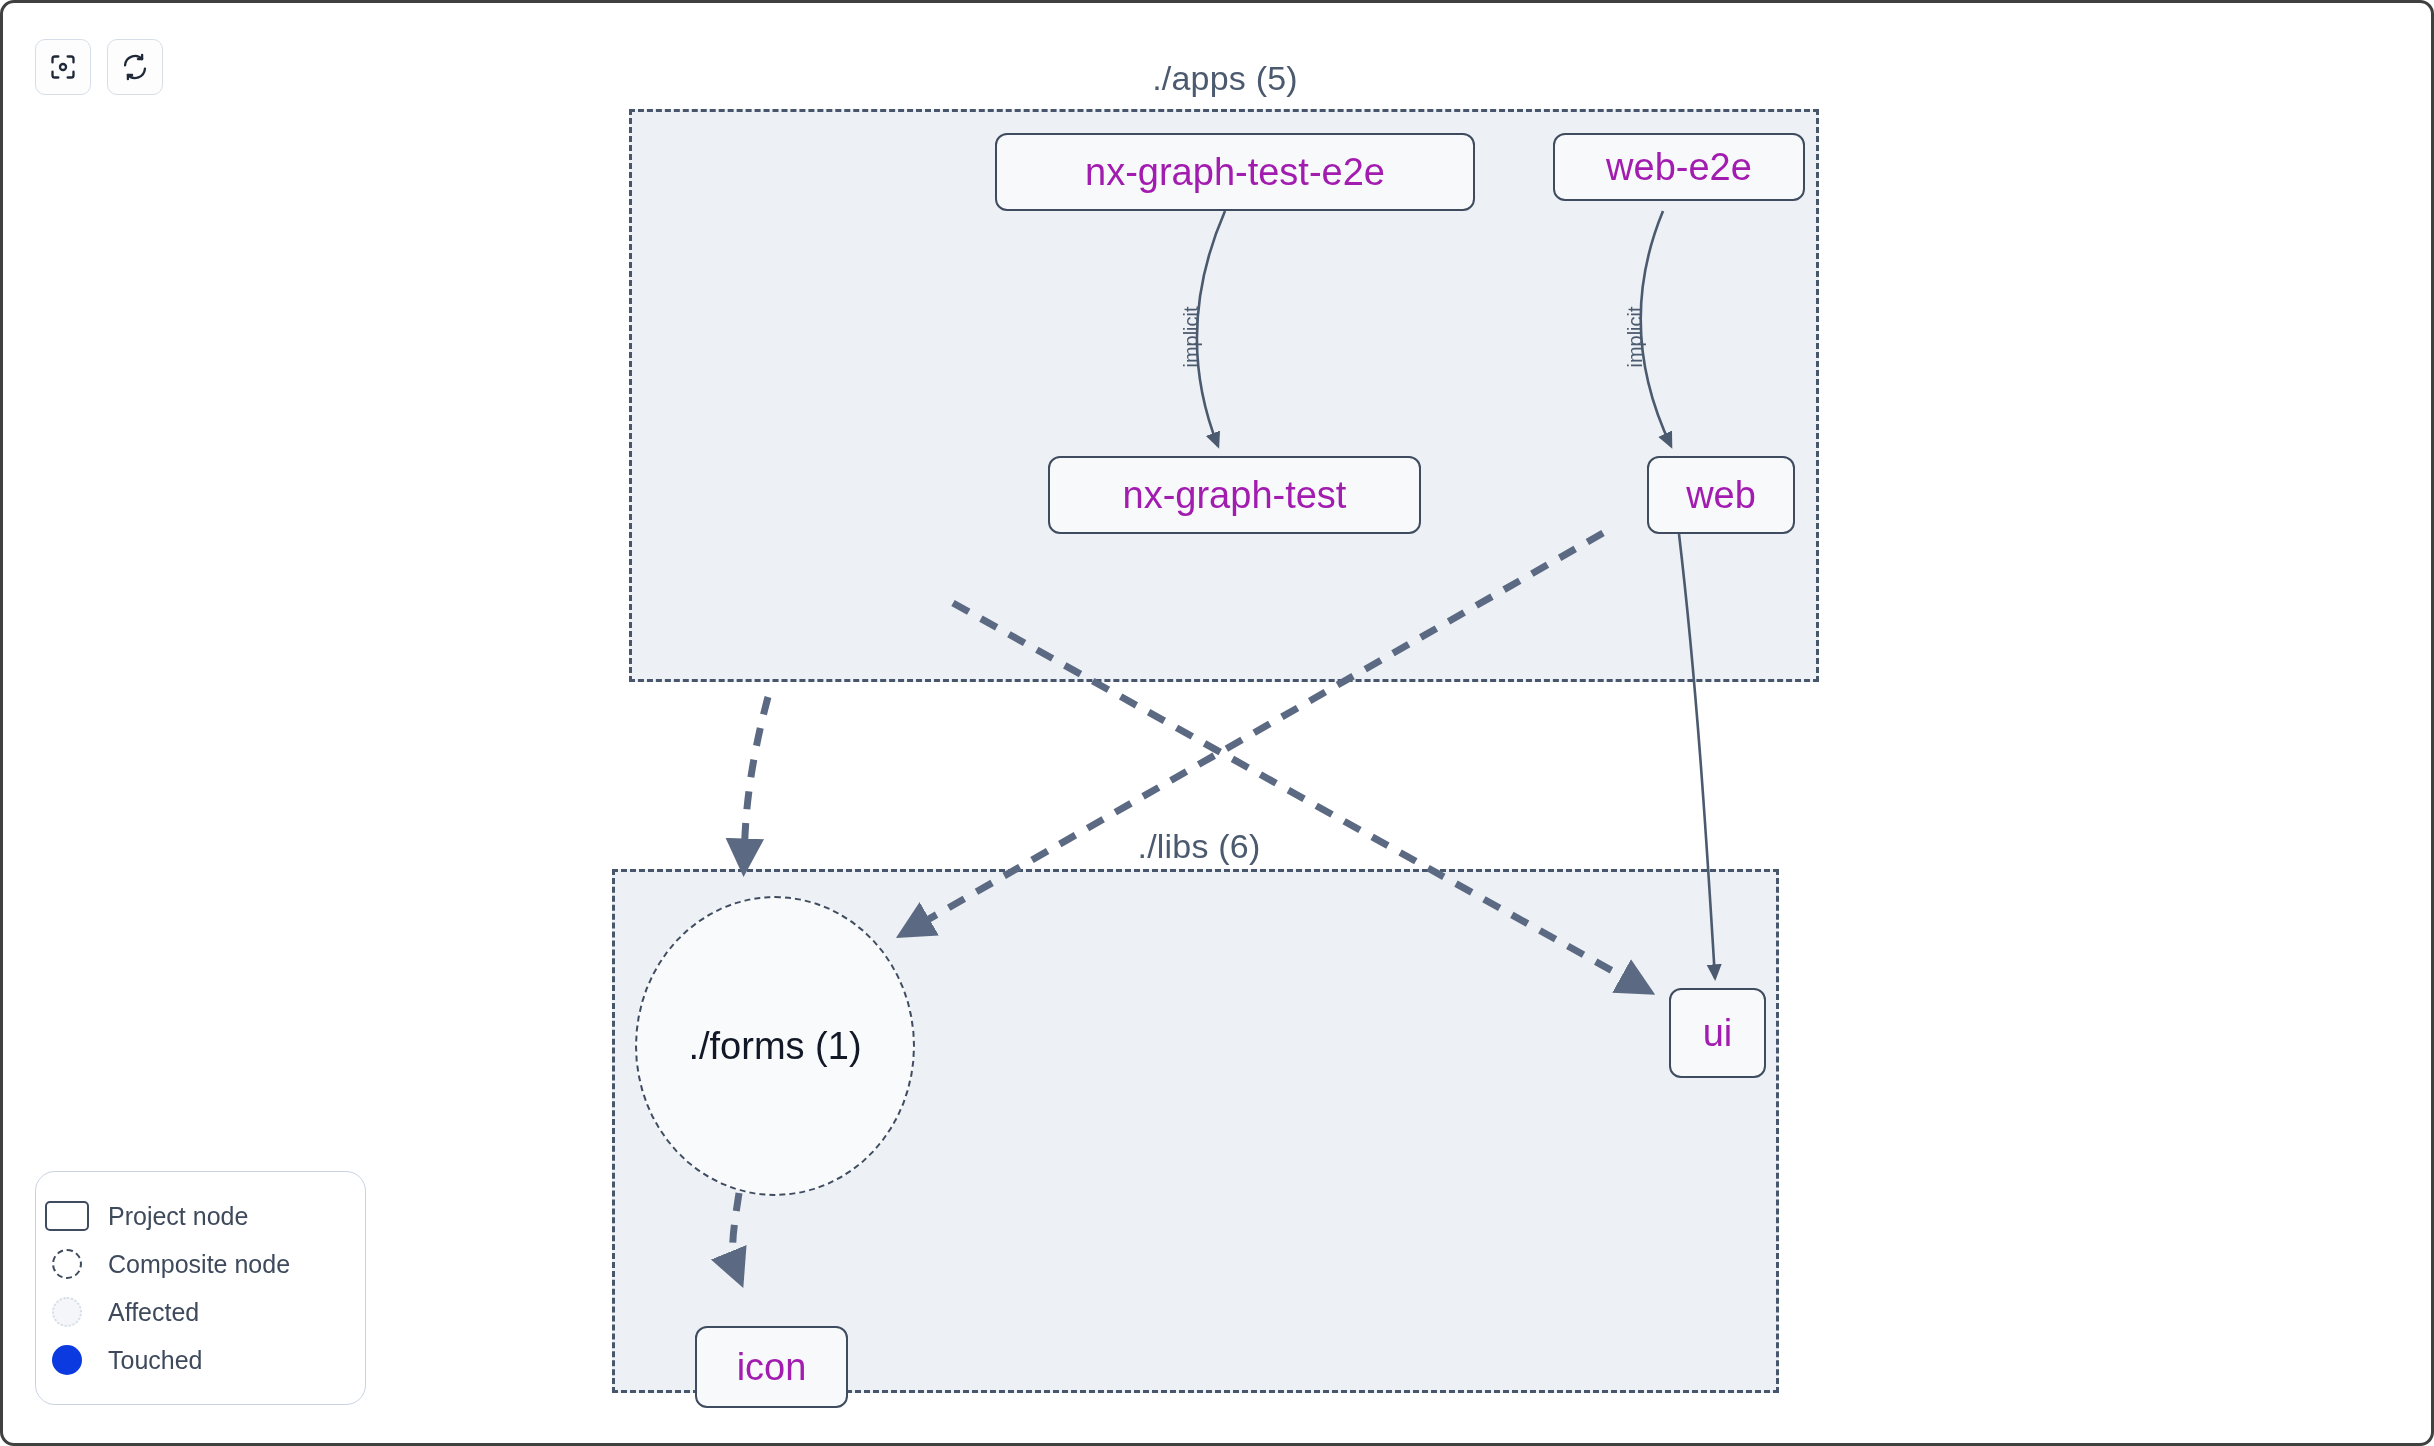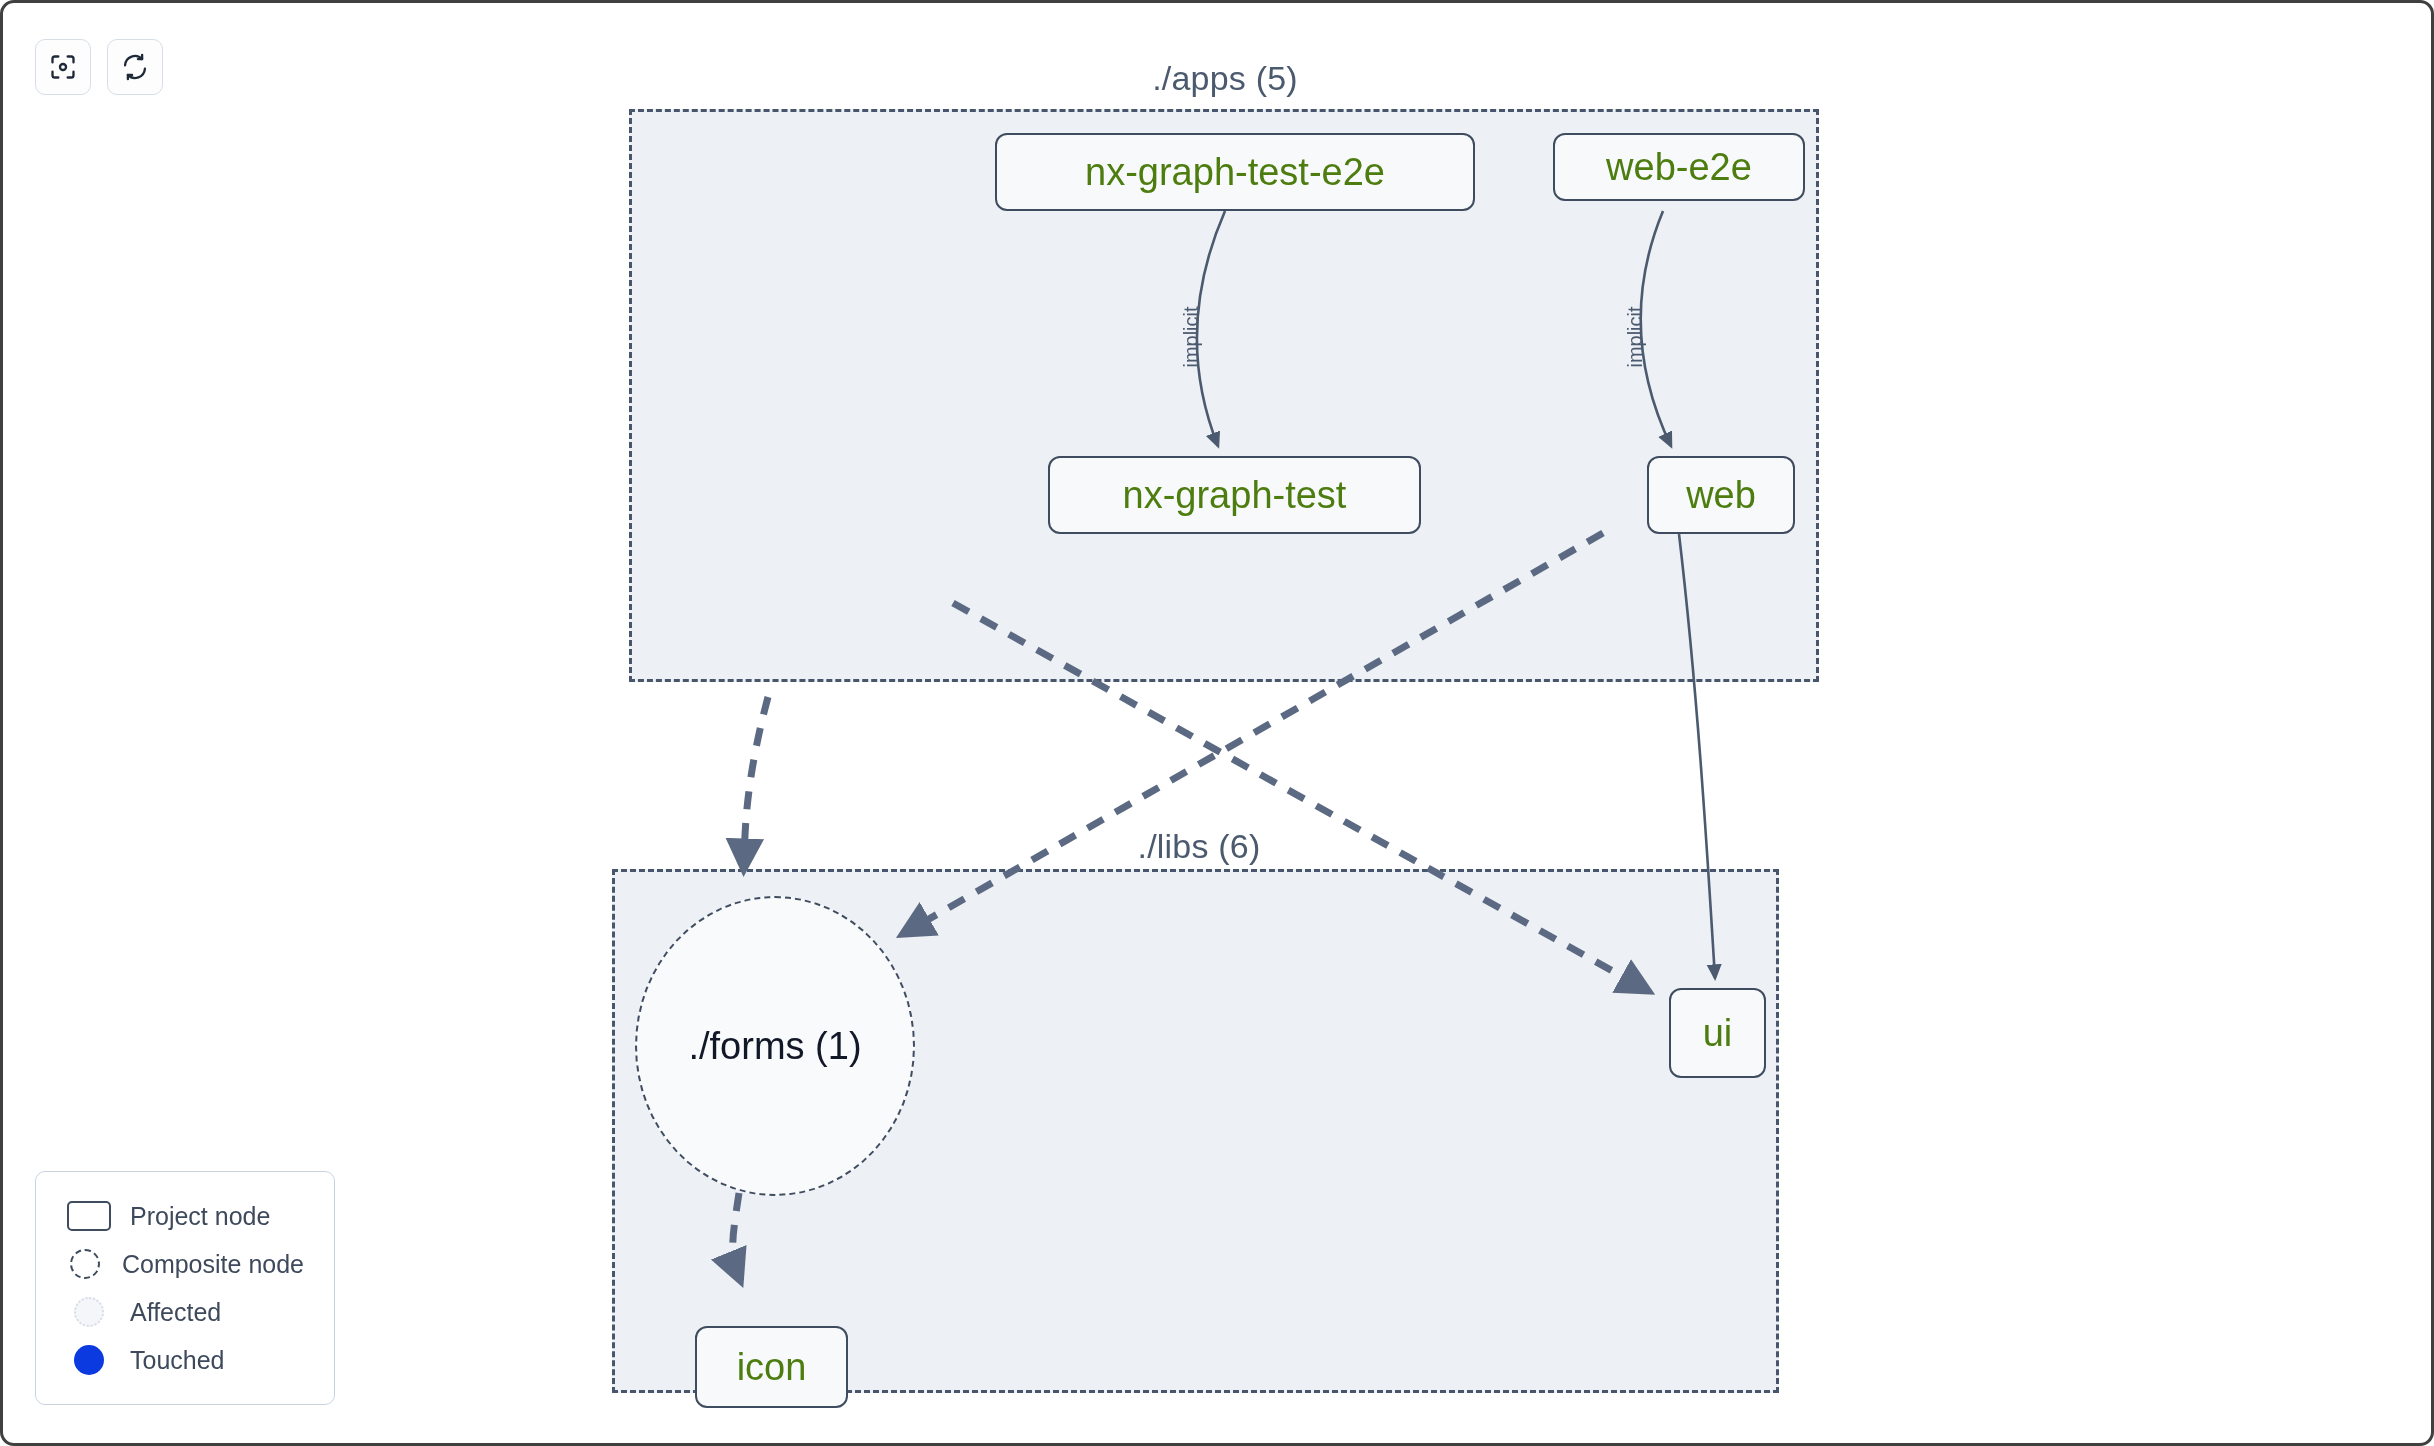--- a/index.html
+++ b/index.html
@@ -77,21 +77,21 @@
 
   
   .node {
     position: absolute;
     background: #f7f9fb;
     border: 2.5px solid #3f4c5f;
     border-radius: 12px;
     display: flex;
     align-items: center;
     justify-content: center;
-    color: #4d7c0f;
+    color: #a21caf;
     font-size: 38px;
     white-space: nowrap;
     z-index: 30;
     cursor: pointer;
     padding: 0 20px;
   }
 
   
   .composite {
     position: absolute;
@@ -106,25 +106,25 @@
     white-space: nowrap;
     z-index: 30;
     cursor: pointer;
   }
 
   
   #legend {
     position: absolute;
     left: 32px;
     bottom: 38px;
-    width: 300px;
+    width: 331px;
     border: 1px solid #c9d3e0;
-    border-radius: 10px;
-    background: #ffffff;
-    padding: 20px 30px;
+    border-radius: 20px;
+    background: #ffffff;
+    padding: 20px 8px;
     z-index: 50;
   }
   .legend-row {
     display: flex;
     align-items: center;
     gap: 18px;
     height: 48px;
   }
   .legend-label {
     font-size: 25px;

